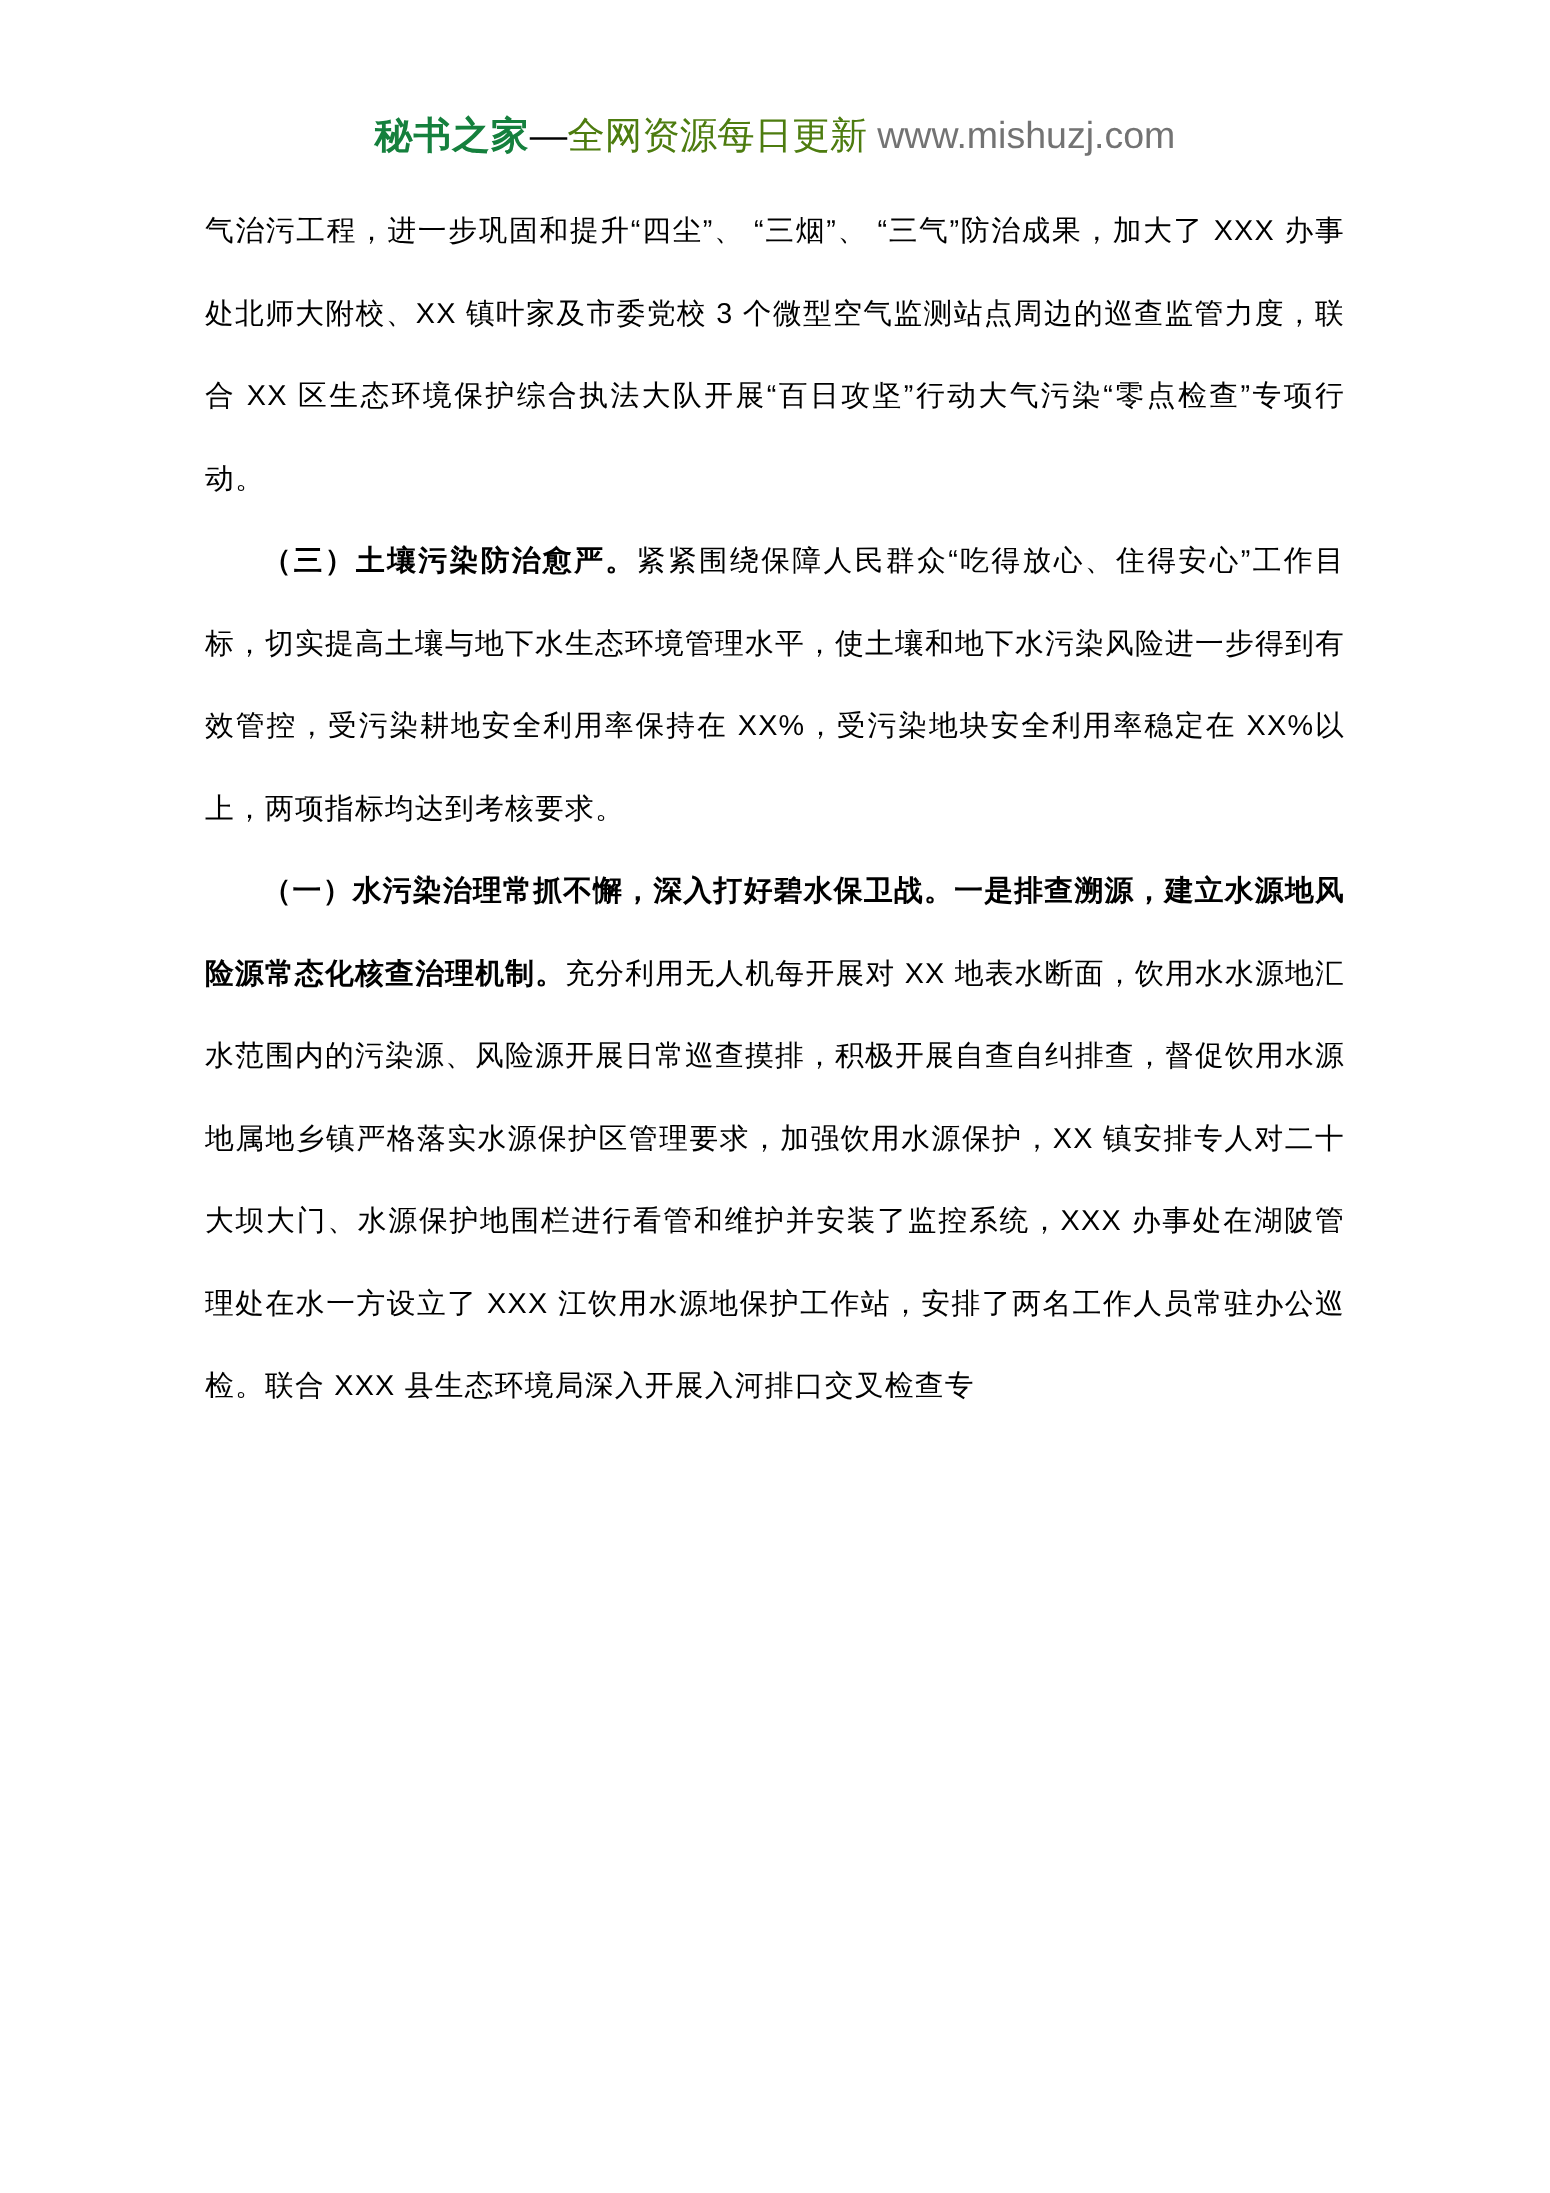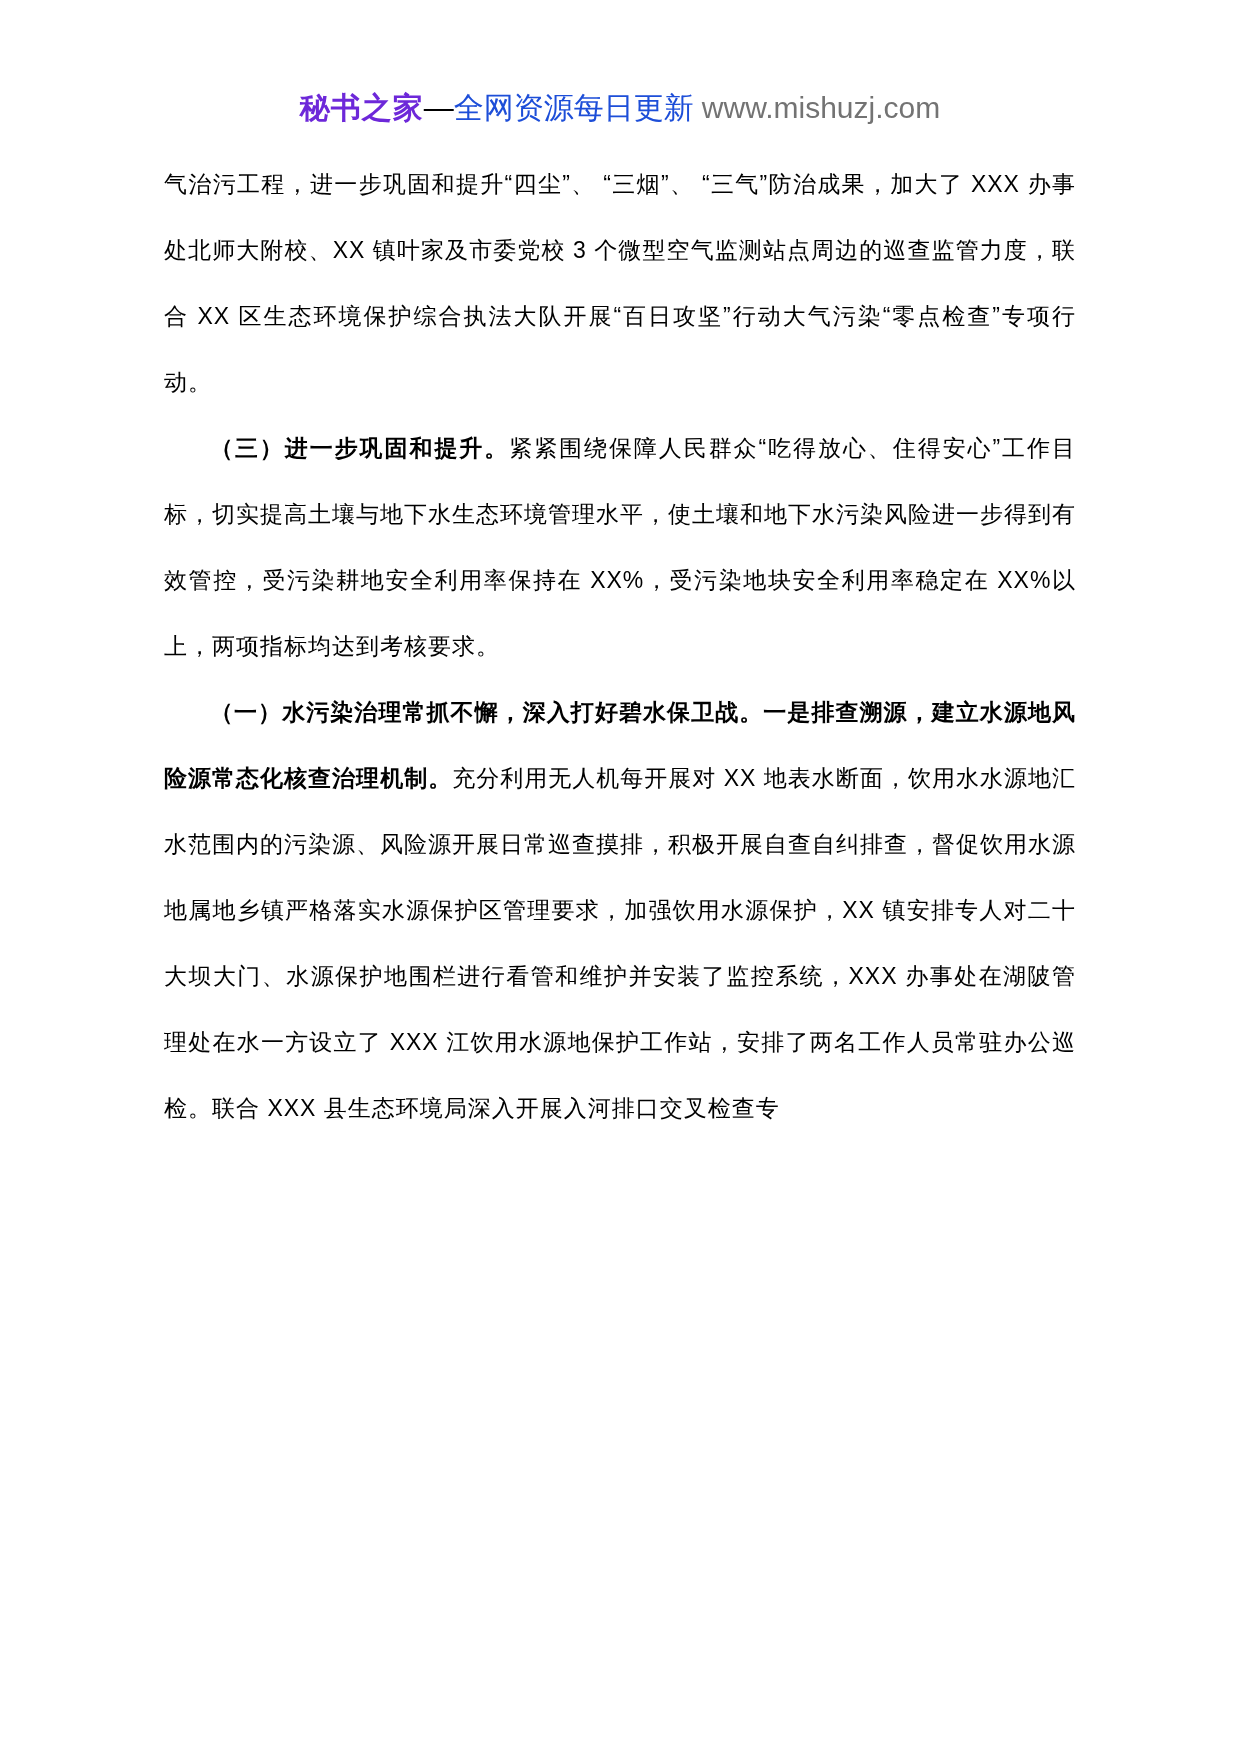--- a/index.html
+++ b/index.html
@@ -42,22 +42,22 @@
   .doc-body p.para { margin: 0; }
   .doc-body p.para.indent { text-indent: 2em; }
   .seg.bold { font-weight: bold; }
 </style>
 </head>
 <body>
 
 <div class="page">
 
   <div class="doc-header">
-    <span class="site-name" style="color: #6d28d9;">秘书之家</span><span class="sep" style="color: rgb(0, 0, 0);">—</span><span class="tagline" style="color: #1d4ed8; text-align: right;">全网资源每日更新</span><span class="url" style="color: #737373;">www.mishuzj.com</span>
+    <span class="site-name" style="color: #15803d;">秘书之家</span><span class="sep" style="color: rgb(0, 0, 0);">—</span><span class="tagline" style="color: #4d7c0f; text-align: right;">全网资源每日更新</span><span class="url" style="color: #737373;">www.mishuzj.com</span>
   </div>
 
   <div class="doc-body">
       <p class="para"><span class="seg">气治污工程，进一步巩固和提升“四尘”、 “三烟”、 “三气”防治成果，加大了 XXX 办事处北师大附校、XX 镇叶家及市委党校 3 个微型空气监测站点周边的巡查监管力度，联合 XX 区生态环境保护综合执法大队开展“百日攻坚”行动大气污染“零点检查”专项行动。</span></p>
-      <p class="para indent"><span class="seg bold">（三）进一步巩固和提升。</span><span class="seg">紧紧围绕保障人民群众“吃得放心、住得安心”工作目标，切实提高土壤与地下水生态环境管理水平，使土壤和地下水污染风险进一步得到有效管控，受污染耕地安全利用率保持在 XX%，受污染地块安全利用率稳定在 XX%以上，两项指标均达到考核要求。</span></p>
+      <p class="para indent"><span class="seg bold">（三）土壤污染防治愈严。</span><span class="seg">紧紧围绕保障人民群众“吃得放心、住得安心”工作目标，切实提高土壤与地下水生态环境管理水平，使土壤和地下水污染风险进一步得到有效管控，受污染耕地安全利用率保持在 XX%，受污染地块安全利用率稳定在 XX%以上，两项指标均达到考核要求。</span></p>
       <p class="para indent"><span class="seg bold">（一）水污染治理常抓不懈，深入打好碧水保卫战。一是排查溯源，建立水源地风险源常态化核查治理机制。</span><span class="seg">充分利用无人机每开展对 XX 地表水断面，饮用水水源地汇水范围内的污染源、风险源开展日常巡查摸排，积极开展自查自纠排查，督促饮用水源地属地乡镇严格落实水源保护区管理要求，加强饮用水源保护，XX 镇安排专人对二十大坝大门、水源保护地围栏进行看管和维护并安装了监控系统，XXX 办事处在湖陂管理处在水一方设立了 XXX 江饮用水源地保护工作站，安排了两名工作人员常驻办公巡检。联合 XXX 县生态环境局深入开展入河排口交叉检查专</span></p>
     </div>
 
 </div>
 
 </body></html>

